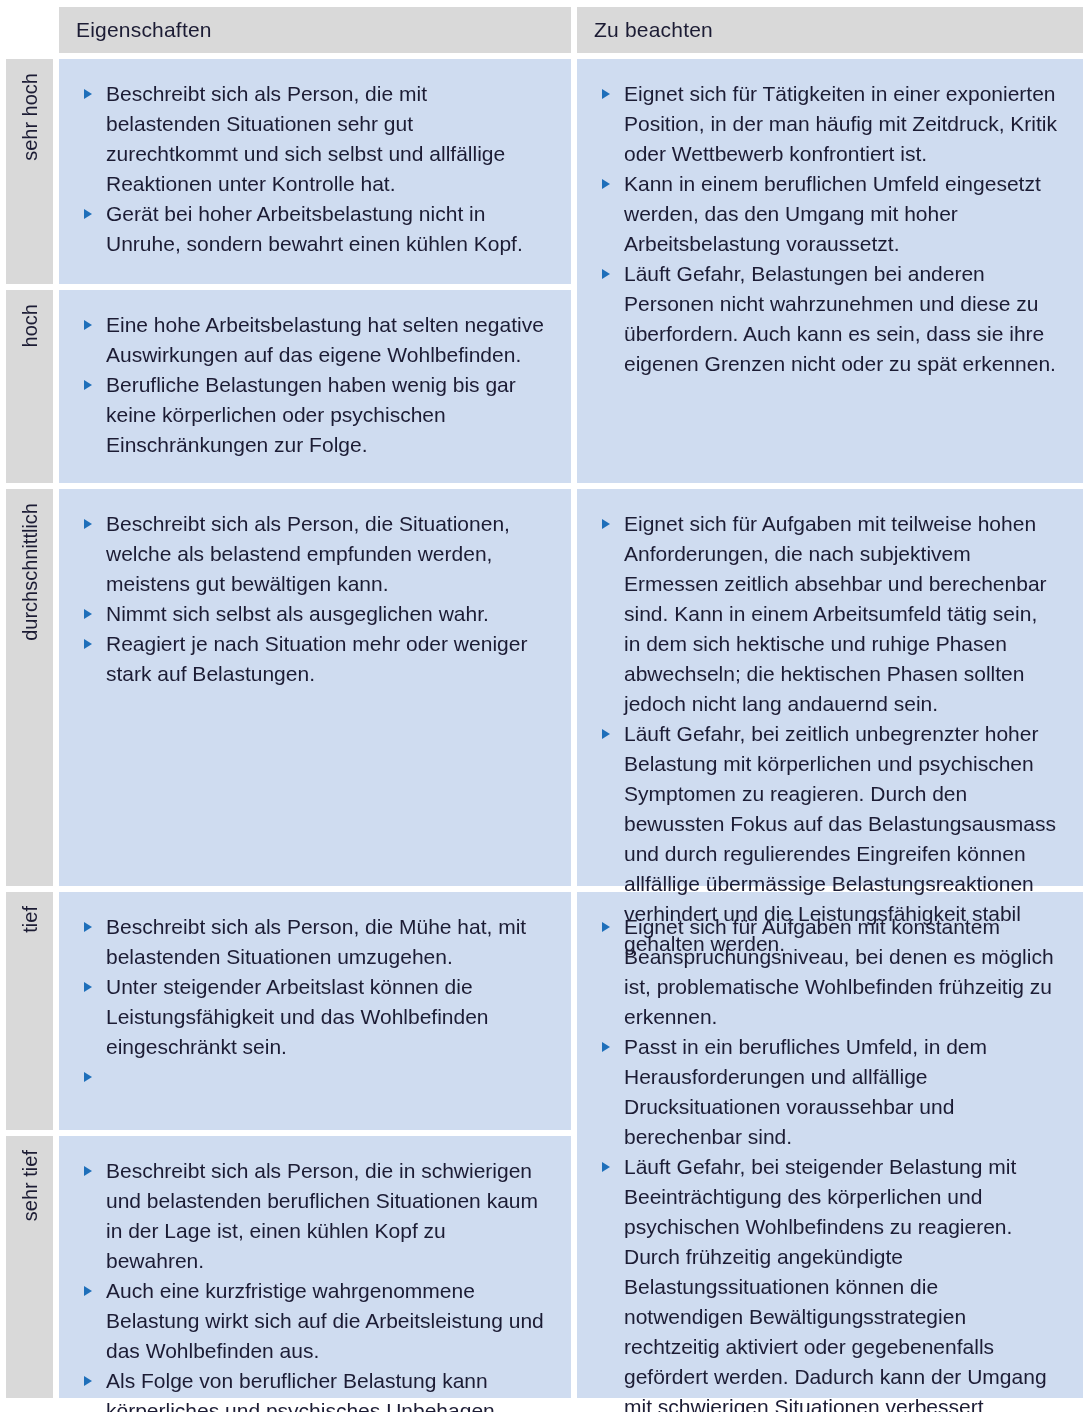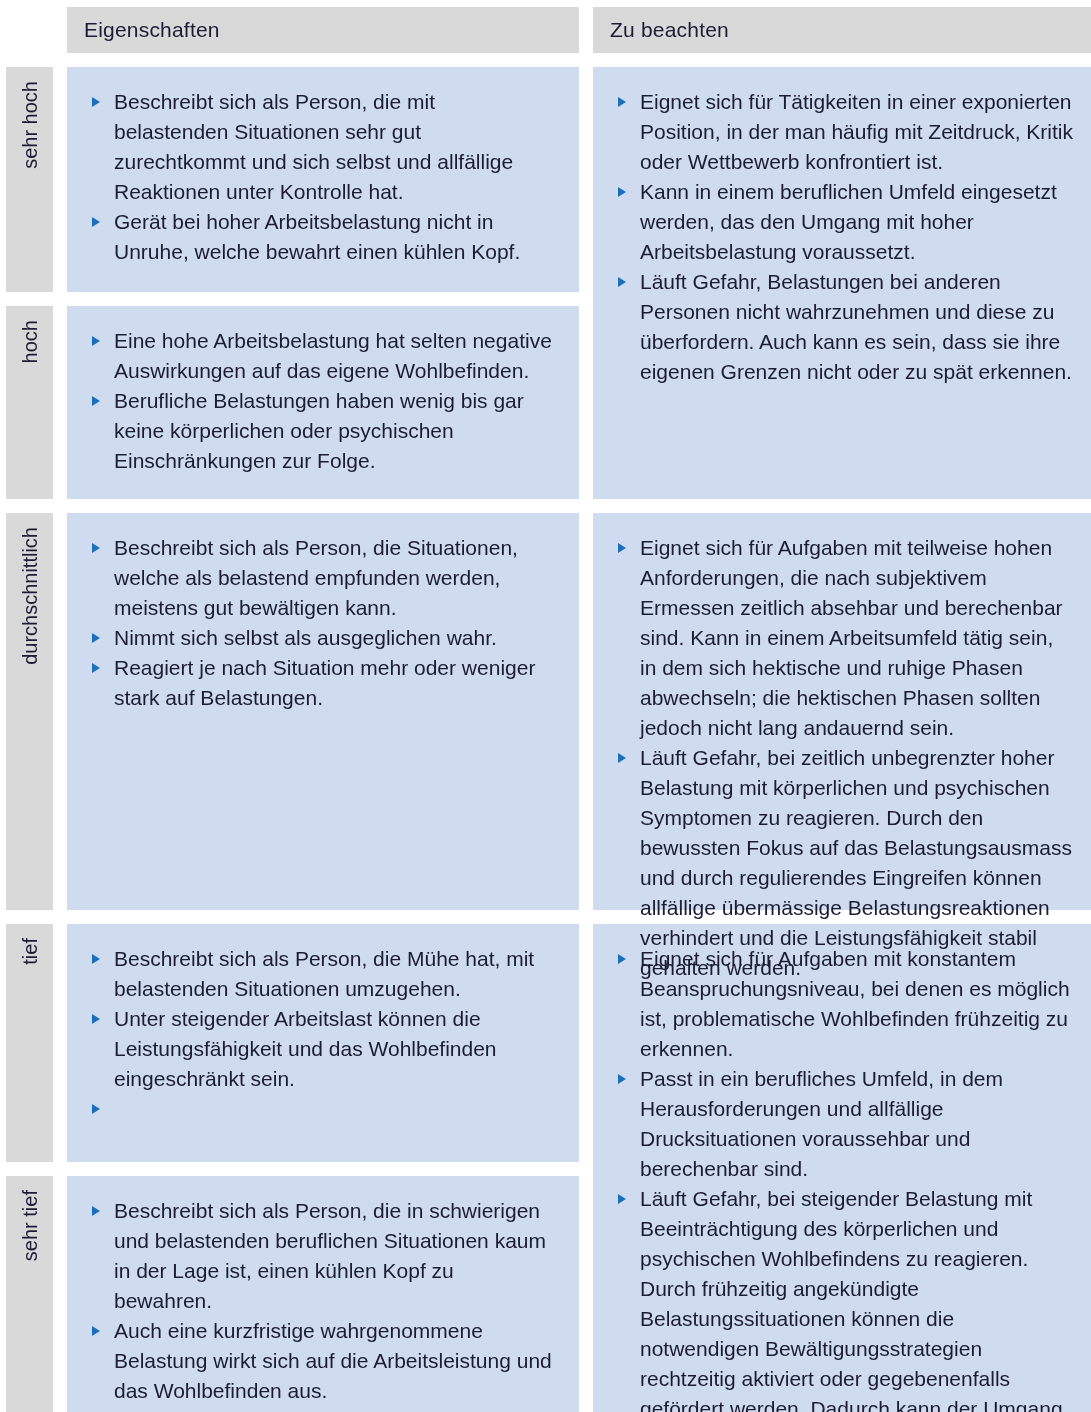--- a/index.html
+++ b/index.html
@@ -11,21 +11,21 @@
   }
   html,body{margin:0;padding:0;background:#ffffff;}
   .page{
     width:1091px;
     height:1412px;
     box-sizing:border-box;
     padding:7px 6px 9px 6px;
     display:grid;
     grid-template-columns:47px 512px 506px;
     grid-template-rows:46px 225px 193px 397px 238px 262px;
-    gap:14px;
+    gap:6px;
     font-family:"Liberation Sans","DejaVu Sans",sans-serif;
     color:var(--text);
   }
   .hcell{
     background:var(--headerBg);
     display:flex;
     align-items:center;
     padding-left:17px;
     font-size:21px;
     letter-spacing:0.2px;
@@ -98,21 +98,21 @@
   <div class="label gc1 gr5">
     <span class="vtext">tief</span>
   </div>
   <div class="label gc1 gr6">
     <span class="vtext">sehr tief</span>
   </div>
 
   <div class="blue gc2 gr2">
     <ul class="bullets">
       <li><span class="tri"></span><span>Beschreibt sich als Person, die mit belastenden Situationen sehr gut zurechtkommt und sich selbst und allfällige Reaktionen unter Kontrolle hat.</span></li>
-      <li><span class="tri"></span><span>Gerät bei hoher Arbeitsbelastung nicht in Unruhe, welche bewahrt einen kühlen Kopf.</span></li>
+      <li><span class="tri"></span><span>Gerät bei hoher Arbeitsbelastung nicht in Unruhe, sondern bewahrt einen kühlen Kopf.</span></li>
     </ul>
   </div>
   <div class="blue gc2 gr3">
     <ul class="bullets">
       <li><span class="tri"></span><span>Eine hohe Arbeitsbelastung hat selten negative Auswirkungen auf das eigene Wohlbefinden.</span></li>
       <li><span class="tri"></span><span>Berufliche Belastungen haben wenig bis gar keine körperlichen oder psychischen Einschränkungen zur Folge.</span></li>
     </ul>
   </div>
   <div class="blue gc2 gr4">
     <ul class="bullets">

